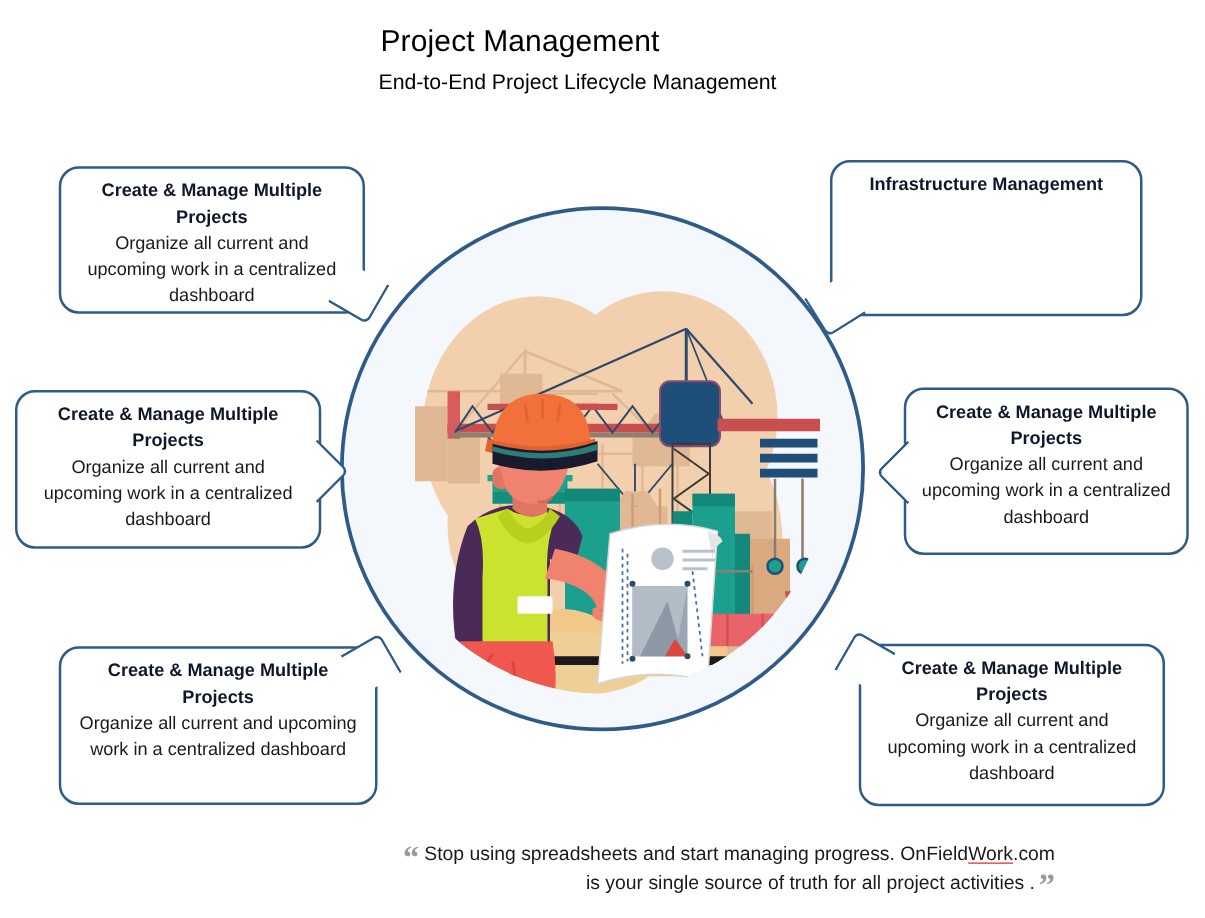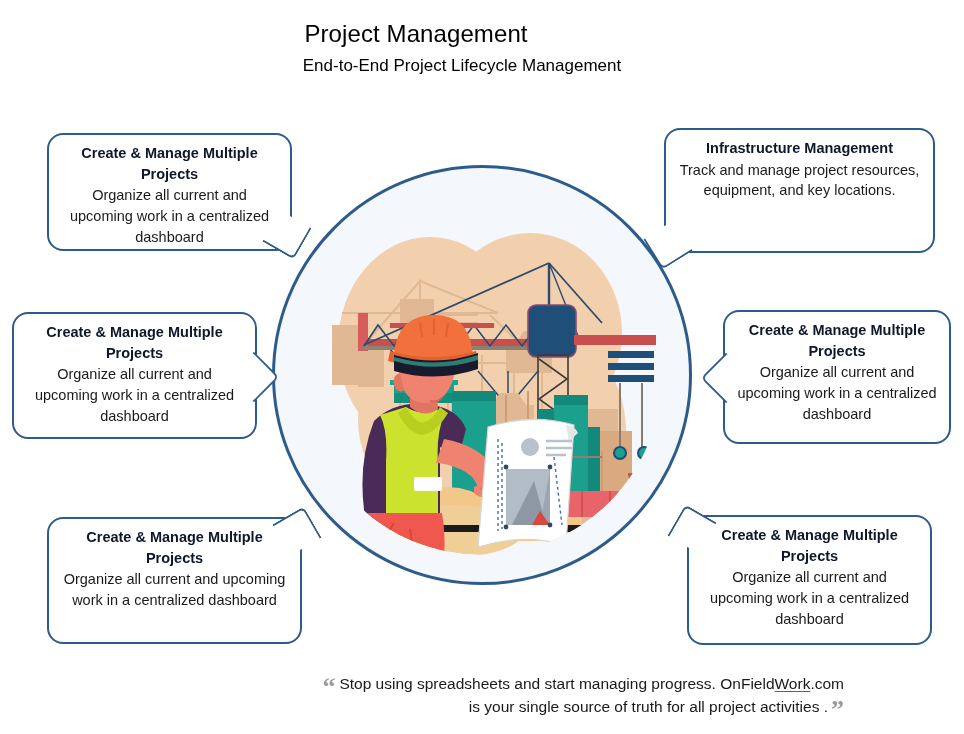--- a/index.html
+++ b/index.html
@@ -70,21 +70,21 @@
   
   .tail{
     position:absolute;
     width:34px;height:34px;
     background:#ffffff;
     z-index:6;
   }
 
   
   #b-tl{left:47px;  top:133px; width:245px; height:118px;}
-  #b-tr{left:664px; top:128px; width:271px; height:125px;}
+  #b-tr{left:664px; top:128px; width:250px; height:125px;}
   #b-ml{left:12px;  top:312px; width:245px; height:127px;}
   #b-mr{left:723px; top:310px; width:228px; height:134px;}
   #b-bl{left:47px;  top:517px; width:255px; height:127px;}
   #b-br{left:687px; top:515px; width:245px; height:130px;}
 
   
   .tail.t-br{            
     right:-15px;bottom:-4px;
     transform:rotate(30deg);
     border-right:2.5px solid #2e5c8a;
@@ -353,21 +353,20 @@
   </div>
 
   <div class="bubble" id="b-tl">
     <div class="b-title">Create &amp; Manage Multiple Projects</div>
     <div class="b-body">Organize all current and upcoming work in a centralized dashboard</div>
     <div class="tail t-br"></div>
   </div>
 
   <div class="bubble" id="b-tr">
     <div class="b-title">Infrastructure Management</div>
-    <div class="b-body">Track and manage project resources, equipment,  and key locations.</div>
     <div class="tail t-bl"></div>
   </div>
 
   <div class="bubble" id="b-ml">
     <div class="b-title">Create &amp; Manage Multiple Projects</div>
     <div class="b-body">Organize all current and upcoming work in a centralized dashboard</div>
     <div class="tail t-r"></div>
   </div>
 
   <div class="bubble" id="b-mr">

